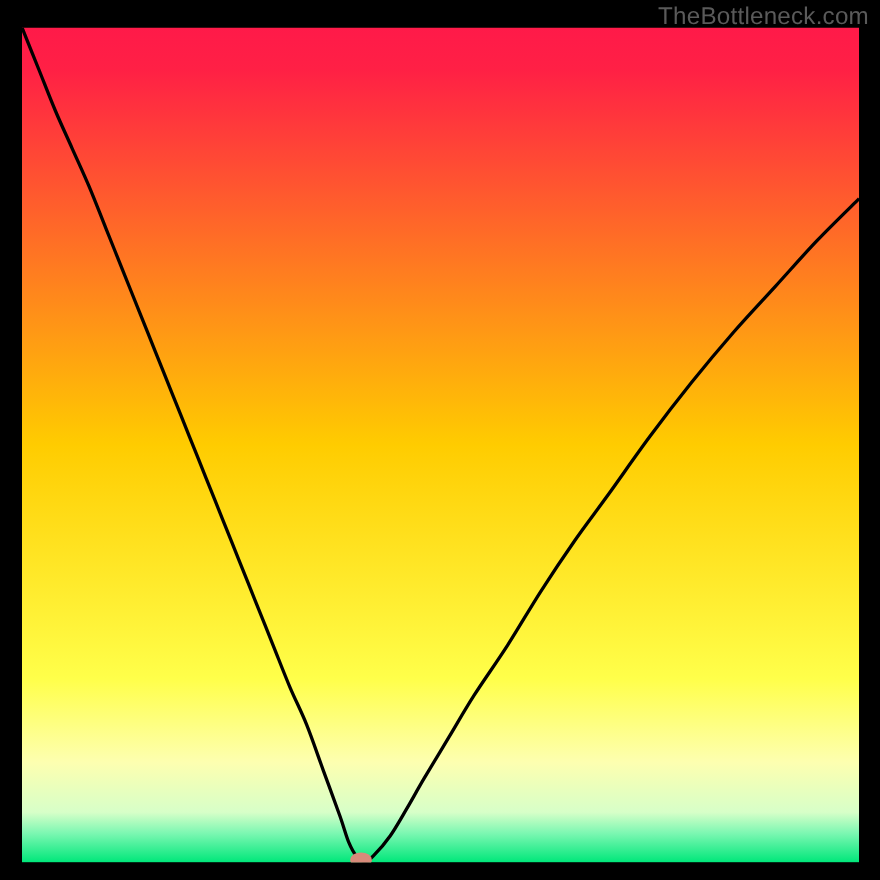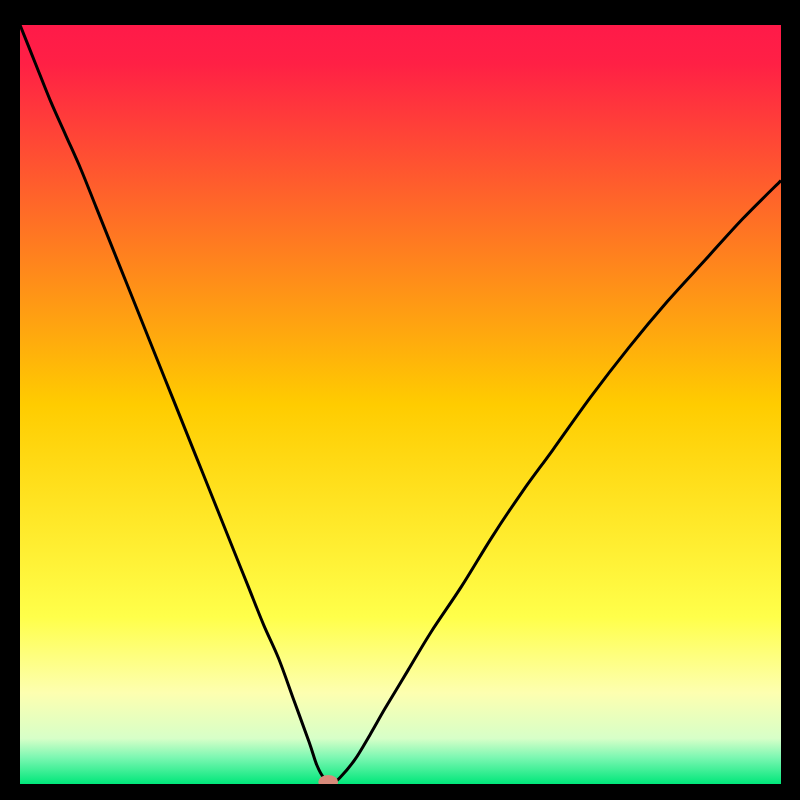--- a/index.html
+++ b/index.html
@@ -38,20 +38,21 @@
     display: block;
     width: 100%;
     height: 100%;
   }
 </style>
 </head>
 <body>
 
 <div class="frame">
 
+  <div class="watermark">TheBottleneck.com</div>
 
   <div class="plot-area">
     <svg id="chart-svg" viewBox="0 0 100 100" preserveAspectRatio="none">
       <defs>
         <linearGradient id="bg-grad" x1="0" y1="0" x2="0" y2="1">
             <stop offset="0%" stop-color="#ff1a49"></stop>
             <stop offset="5%" stop-color="#ff2045"></stop>
             <stop offset="50%" stop-color="#ffcc00"></stop>
             <stop offset="78%" stop-color="#ffff4a"></stop>
             <stop offset="88%" stop-color="#fdffb0"></stop>

